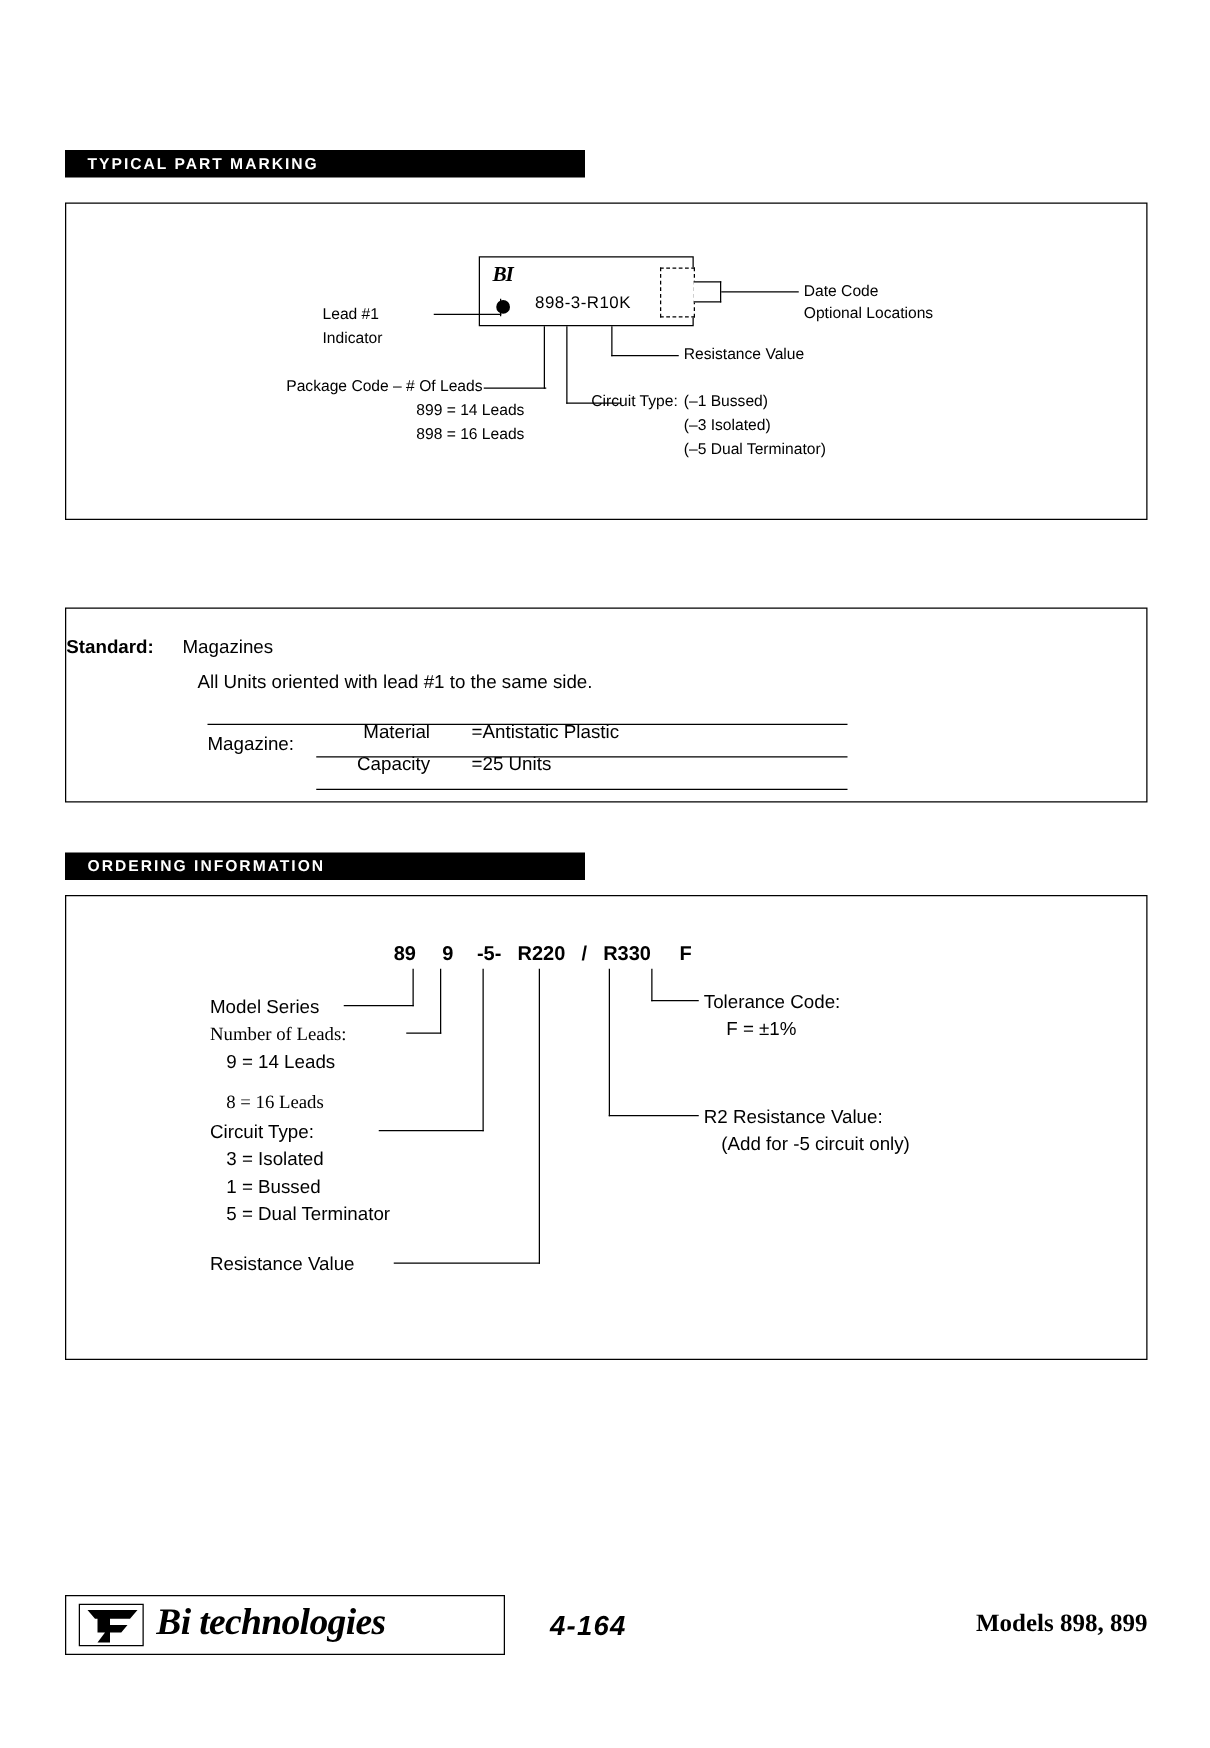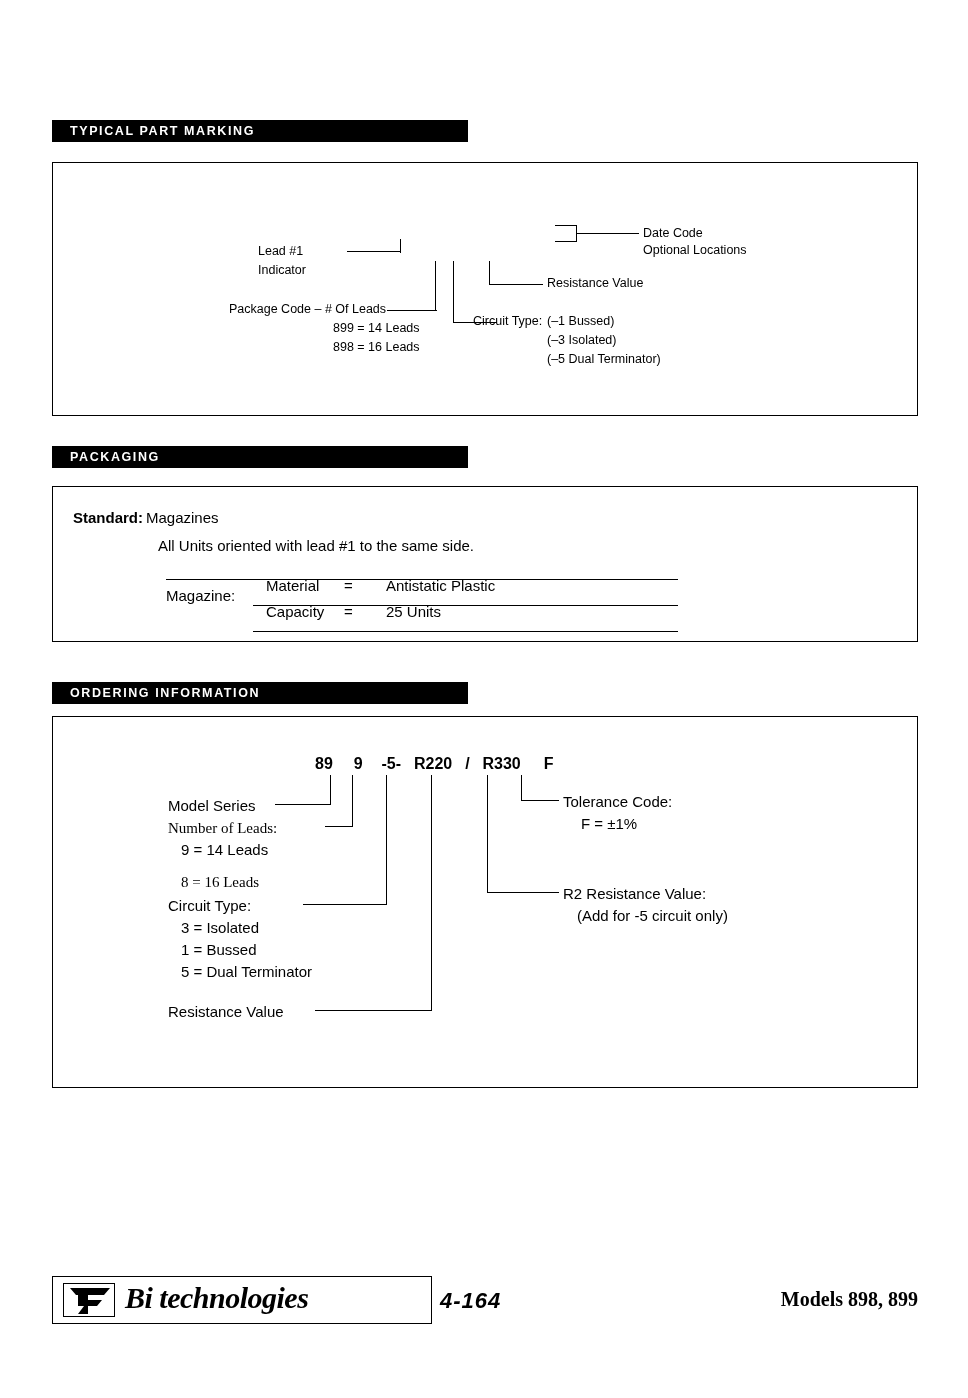--- a/index.html
+++ b/index.html
@@ -7,21 +7,21 @@
   body {
     width: 968px;
     height: 1398px;
     background: #ffffff;
     font-family: "Liberation Sans", sans-serif;
     color: #000000;
     position: relative;
     overflow: hidden;
   }
 
-  .page { position: absolute; left: 0; top: 0; width: 968px; height: 1398px; }
+  .page { position: absolute; left: 0; top: 0; width: 968px; height: 1398px; text-align: right; }
 
   
   .bar {
     position: absolute;
     background: #000000;
     height: 22px;
     display: flex;
     align-items: center;
     padding-left: 18px;
   }
@@ -85,21 +85,21 @@
 
   .lbl { position: absolute; font-size: 12.5px; white-space: nowrap; line-height: 16px; }
   .ln { position: absolute; background: #000000; }
   .ln.h { height: 1.4px; }
   .ln.v { width: 1.4px; }
 
   
   #bar-packaging { left: 52px; top: 446px; width: 416px; }
   #panel-packaging { left: 52px; top: 486px; width: 866px; height: 156px; }
 
-  .pk-standard-label { position: absolute; left: 20px; top: 22px; font-size: 15px; font-weight: bold; }
+  .pk-standard-label { position: absolute; left: 0; top: 22px; font-size: 15px; font-weight: bold; }
   .pk-standard-val { position: absolute; left: 93px; top: 22px; font-size: 15px; }
   .pk-note { position: absolute; left: 105px; top: 50px; font-size: 15px; }
 
   .mag-label { position: absolute; left: 113px; top: 100px; font-size: 15px; }
   .mag-table { position: absolute; left: 213px; top: 90px; width: 410px; }
   .mag-row { display: flex; align-items: flex-start; height: 26px; }
   .mag-row .k { width: 78px; font-size: 15px; }
   .mag-row .eq { width: 42px; font-size: 15px; }
   .mag-row .v { font-size: 15px; }
   .rule { position: absolute; background: #000000; height: 1.2px; }
@@ -111,21 +111,21 @@
   .order-code { position: absolute; left: 262px; top: 38px; font-size: 16px; font-weight: bold; white-space: nowrap; }
   .order-code .g { display: inline-block; }
 
   .ord-lbl { position: absolute; font-size: 15px; white-space: nowrap; line-height: 22px; }
   .ord-sub { position: absolute; font-size: 15px; white-space: nowrap; line-height: 22px; }
 
   
   .logo-box {
     position: absolute;
     left: 52px; top: 1276px;
-    width: 380px; height: 48px;
+    width: 352px; height: 48px;
     border: 1.8px solid #000000;
     background: #ffffff;
     padding-left: 39px;
   }
   .logo-mark {
     position: absolute; left: 10px; top: 6px;
     width: 52px; height: 34px;
     border: 1.6px solid #000000;
     overflow: hidden;
   }
@@ -152,20 +152,26 @@
 <body>
 
 <div class="page">
 
   <div class="bar" id="bar-marking">
     <span>TYPICAL PART MARKING</span>
   </div>
 
   <div class="panel" id="panel-marking">
 
+    <div class="chip">
+      <div class="chip-logo">BI</div>
+      <div class="chip-dot"></div>
+      <div class="chip-code">898-3-R10K</div>
+      <div class="chip-dash"></div>
+    </div>
     <div class="chip-tab"></div>
 
     <div class="ln h" style="left:524px; top:70px; width:62px;"></div>
     <div class="lbl" style="left:590px; top:62px;">Date Code</div>
     <div class="lbl" style="left:590px; top:79px;">Optional Locations</div>
 
     <div class="ln v" style="left:436px; top:98px; height:24px;"></div>
     <div class="ln h" style="left:436px; top:121px; width:54px;"></div>
     <div class="lbl" style="left:494px; top:112px;">Resistance Value</div>
 
@@ -181,23 +187,20 @@
     <div class="lbl" style="left:176px; top:138px;">Package Code – # Of Leads</div>
     <div class="lbl" style="left:280px; top:157px;">899 = 14 Leads</div>
     <div class="lbl" style="left:280px; top:176px;">898 = 16 Leads</div>
 
     <div class="ln h" style="left:294px; top:88px; width:54px;"></div>
     <div class="ln v" style="left:347px; top:76px; height:14px;"></div>
     <div class="lbl" style="left:205px; top:80px;">Lead #1</div>
     <div class="lbl" style="left:205px; top:99px;">Indicator</div>
   </div>
 
-  <div class="bar" id="bar-packaging">
-    <span>PACKAGING</span>
-  </div>
 
   <div class="panel" id="panel-packaging">
     <div class="pk-standard-label">Standard:</div>
     <div class="pk-standard-val">Magazines</div>
     <div class="pk-note">All Units oriented with lead #1 to the same side.</div>
 
     <div class="mag-label">Magazine:</div>
 
     <div class="rule" style="left:113px; top:92px; width:512px;"></div>
     <div class="rule" style="left:200px; top:118px; width:425px;"></div>

